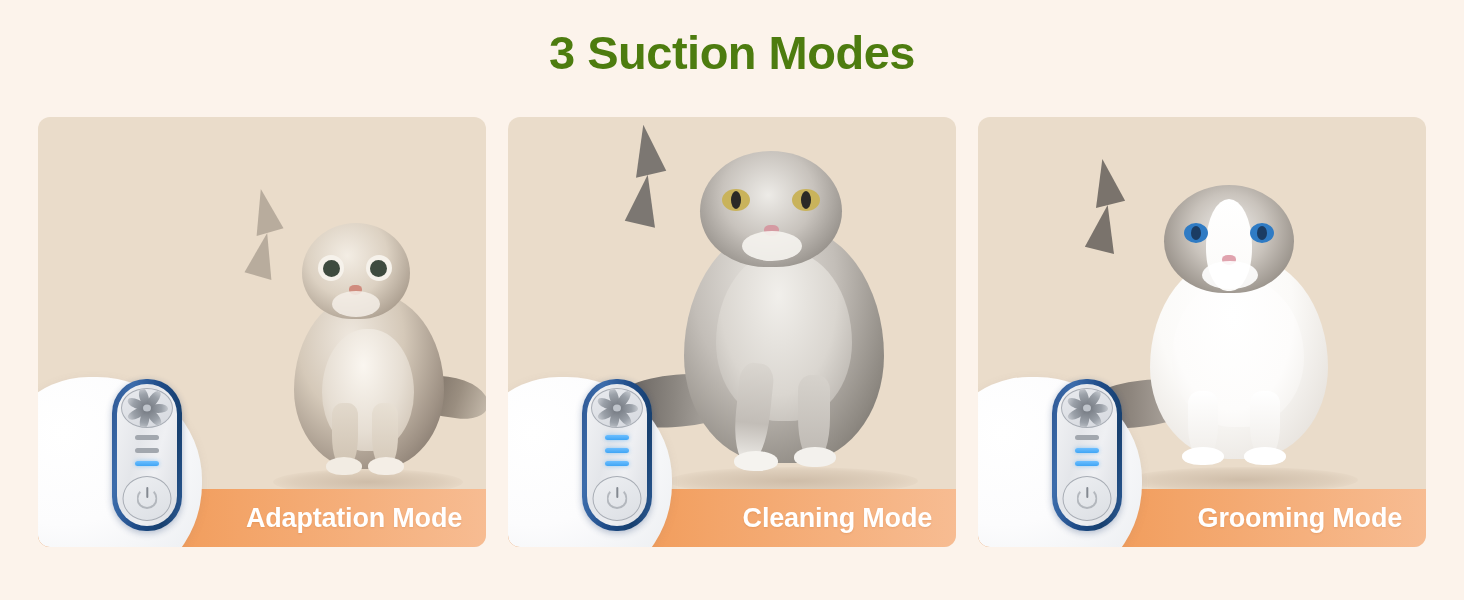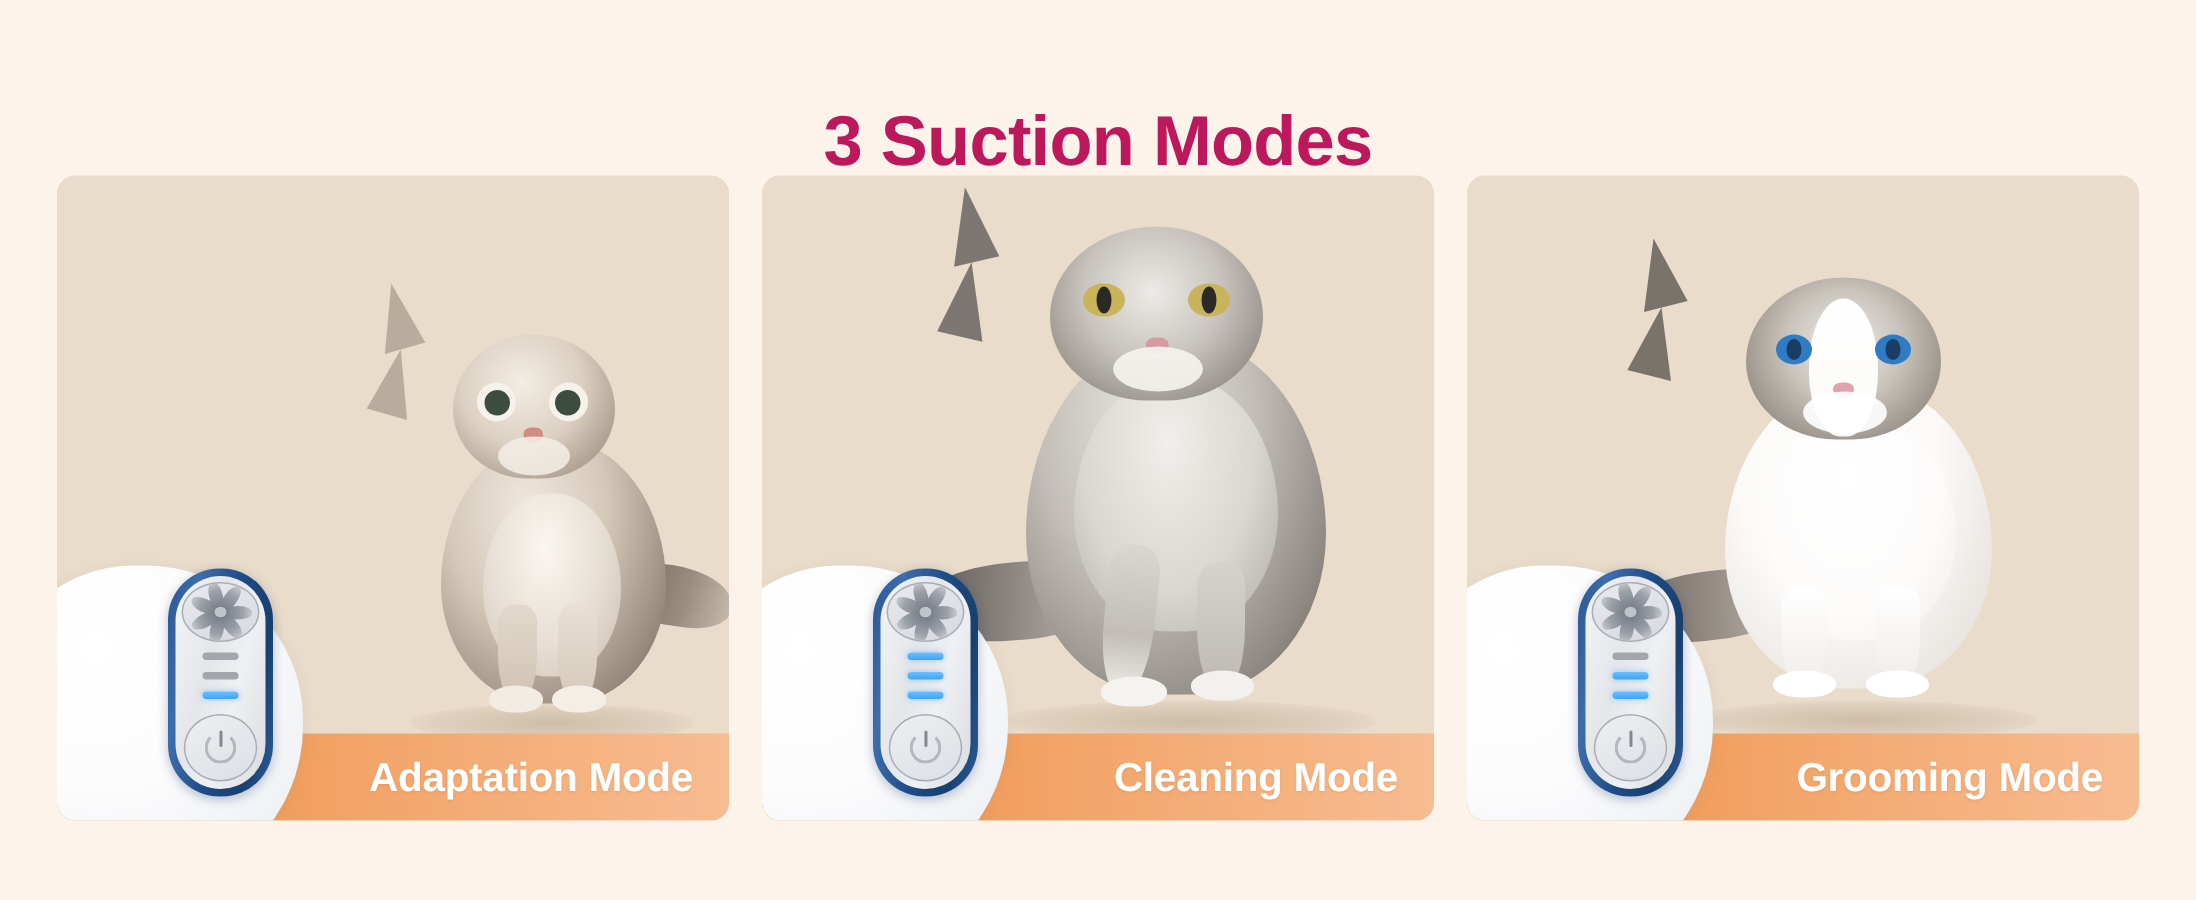--- a/index.html
+++ b/index.html
@@ -19,23 +19,22 @@
   
   .page-title {
     position: absolute;
     top: 27px;
     left: 0;
     width: 1464px;
     text-align: center;
     font-size: 47px;
     font-weight: bold;
     letter-spacing: -0.5px;
-    color: #be185d;
+    color: #4d7c0f;
     line-height: 1.1;
-    margin-top: 41px;
   }
 
   
   .panel-row {
     position: absolute;
     top: 117px;
     left: 38px;
     width: 1388px;
     height: 430px;
     display: flex;

